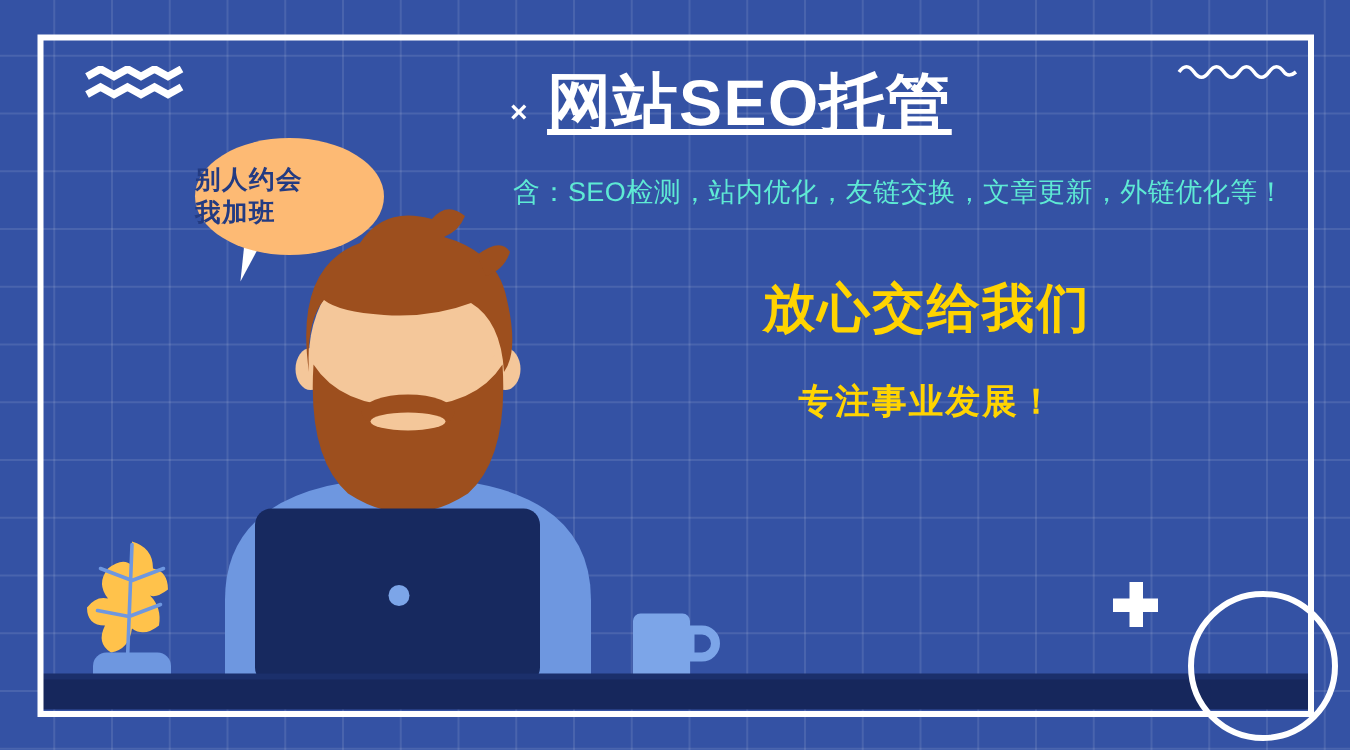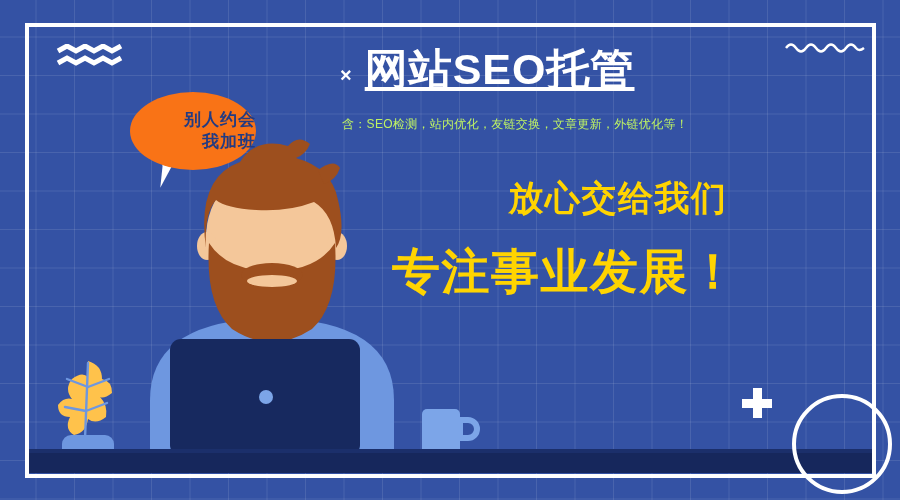--- a/index.html
+++ b/index.html
@@ -86,44 +86,44 @@
     font-weight: bold;
     letter-spacing: 1px;
     line-height: 1.05;
     white-space: nowrap;
     text-decoration: underline;
   }
   .subtitle {
     position: absolute;
     left: 342px;
     top: 116px;
-    color: #bef264;
-    font-size: 12px;
+    color: #5eead4;
+    font-size: 18px;
     letter-spacing: 0.3px;
     white-space: nowrap;
   }
   
   .slogan {
     position: absolute;
     left: 392px;
-    top: 180px;
+    top: 188px;
     width: 452px;
     color: #ffd400;
     font-size: 35px;
     font-weight: bold;
     letter-spacing: 1.5px;
     text-align: center;
     line-height: 1;
   }
   .slogan-line { margin-bottom: 33px; white-space: nowrap; }
   .slogan-line:last-child { margin-bottom: 0; }
   .slogan .l1 { font-size: 35px; }
   .slogan .l2 { font-size: 35px; }
   .slogan .l3 { font-size: 35px; }
-  .slogan .l4 { font-size: 48px; text-align: left; }
+  .slogan .l4 { font-size: 23px; text-align: center; }
   
   .plus-icon {
     position: absolute;
     left: 742px;
     top: 388px;
     width: 30px;
     height: 30px;
   }
   .plus-icon::before,
   .plus-icon::after {
@@ -133,25 +133,25 @@
   }
   .plus-icon::before { left: 11px; top: 0;  width: 9px; height: 30px; }
   .plus-icon::after  { left: 0;  top: 11px; width: 30px; height: 9px; }
   
   .bubble {
     position: absolute;
     left: 130px;
     top: 92px;
     width: 126px;
     height: 78px;
-    background: #f97316;
+    background: #fdba74;
     border-radius: 50% / 50%;
     display: flex;
     flex-direction: column;
-    align-items: flex-end;
+    align-items: flex-start;
     justify-content: center;
     color: #233b82;
     font-size: 17px;
     font-weight: bold;
     line-height: 1.28;
     letter-spacing: 1px;
   }
   .bubble-tail {
     position: absolute;
     left: 162px;

